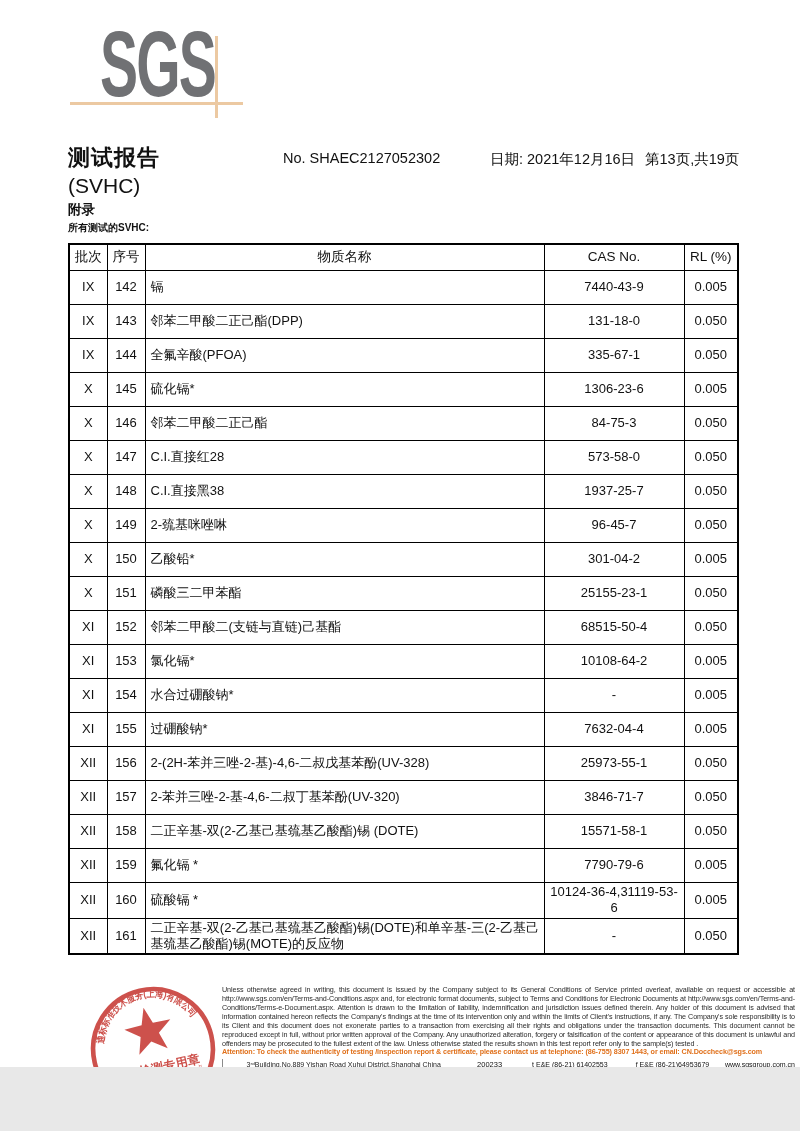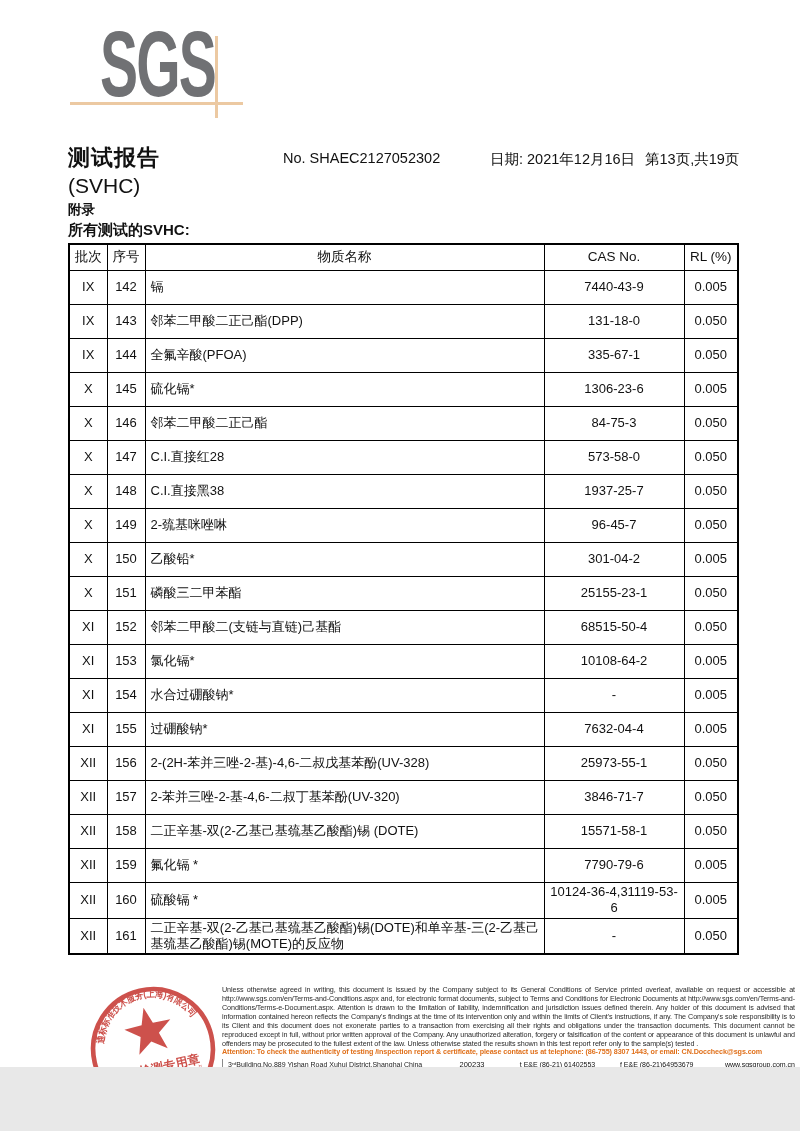--- a/index.html
+++ b/index.html
@@ -10,39 +10,39 @@
              color:#707174;letter-spacing:-3px;transform:scaleX(.62);transform-origin:left top;}
   .logo-vline{position:absolute;left:215px;top:36px;width:3px;height:82px;background:#ecc9a2;}
   .logo-hline{position:absolute;left:70px;top:102px;width:173px;height:3px;background:#ecc9a2;}
   
   .title{position:absolute;left:68px;top:143px;font-size:22px;font-weight:700;letter-spacing:1px;}
   .subtitle{position:absolute;left:68px;top:174px;font-size:21px;font-weight:500;}
   .report-no{position:absolute;left:283px;top:150px;font-size:14.5px;}
   .report-date{position:absolute;left:490px;top:150px;font-size:14.5px;}
   .report-page{position:absolute;left:645px;top:150px;font-size:14.5px;}
   .appendix{position:absolute;left:68px;top:201px;font-size:13.5px;font-weight:700;}
-  .intro{position:absolute;left:68px;top:221px;font-size:15px;font-weight:700;}
+  .intro{position:absolute;left:68px;top:221px;font-size:10px;font-weight:700;}
   
   table.svhc{position:absolute;left:68px;top:243px;width:669px;border-collapse:collapse;
              border:2px solid #000;table-layout:fixed;}
   table.svhc th,table.svhc td{border:1.4px solid #000;font-size:13px;padding:1px 4px;
              vertical-align:middle;text-align:center;line-height:1.25;overflow:hidden;}
   table.svhc th{height:23px;font-weight:400;font-size:13.5px;padding:1px 2px;}
   table.svhc td{height:31px;}
   table.svhc td.name-cell{text-align:left;padding-left:5px;}
   
   .gray-co{position:absolute;left:62px;color:#a09d9a;font-size:6.6px;white-space:nowrap;z-index:1;}
   .stamp{position:absolute;left:88px;top:984px;width:130px;height:130px;transform:rotate(-13deg);
          opacity:.88;z-index:2;}
   .footer-text{position:absolute;left:222px;top:985px;width:573px;z-index:3;}
   .disclaimer{font-size:7.2px;line-height:9px;letter-spacing:-.1px;text-align:justify;
               color:#2b2b2b;font-weight:500;margin:0;}
   .attention{font-size:7.2px;line-height:6.6px;letter-spacing:-.1px;color:#e0701a;font-weight:700;
              margin:1px 0 0 0;}
-  .addr-block{margin-top:3px;border-left:1.2px solid #8a8a8a;padding-left:5px;}
+  .addr-block{margin-top:3px;border-left:1.2px solid #8a8a8a;padding-left:5px;text-align:center;}
   .addr-row{display:flex;align-items:center;height:12px;white-space:nowrap;}
   .addr-row .a1{width:238px;font-size:7px;color:#222;}
   .addr-row .a1.cn{font-size:8.5px;font-weight:700;}
   .addr-row .a2{width:62px;font-size:7.5px;}
   .addr-row .a2.cn{font-weight:700;}
   .addr-row .a3{width:103px;font-size:7px;}
   .addr-row .a4{width:108px;font-size:7px;}
   .addr-row .a5{flex:1;font-size:7px;}
   .foot-hline{position:absolute;left:330px;top:1103px;width:464px;height:3px;background:#cd9560;z-index:0;}
   .foot-vline{position:absolute;left:332px;top:1087px;width:2.5px;height:41px;background:#cd9560;z-index:0;}

